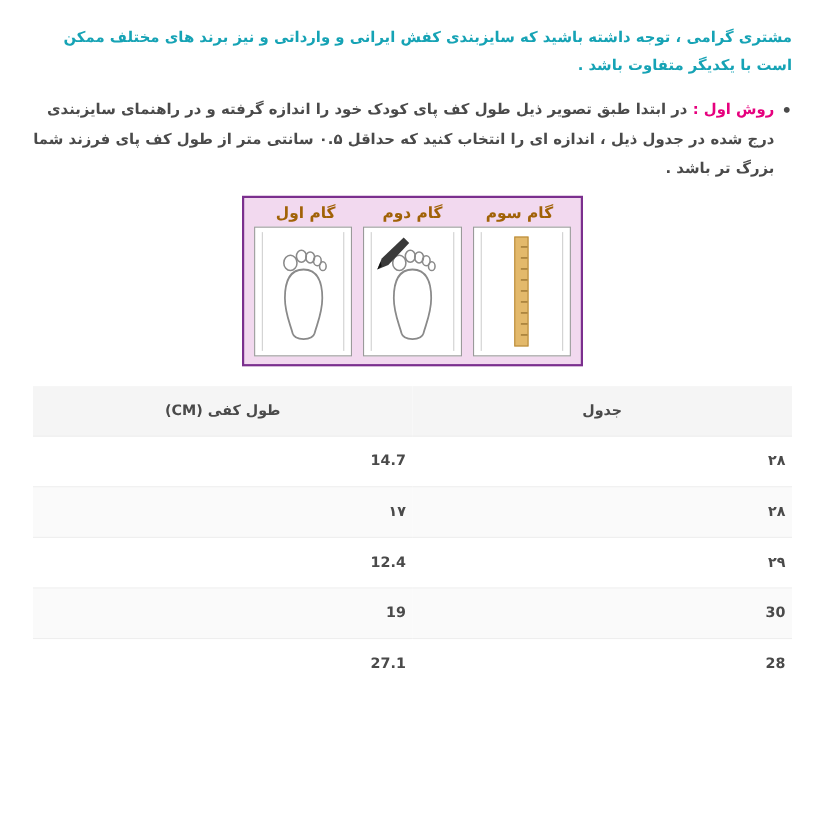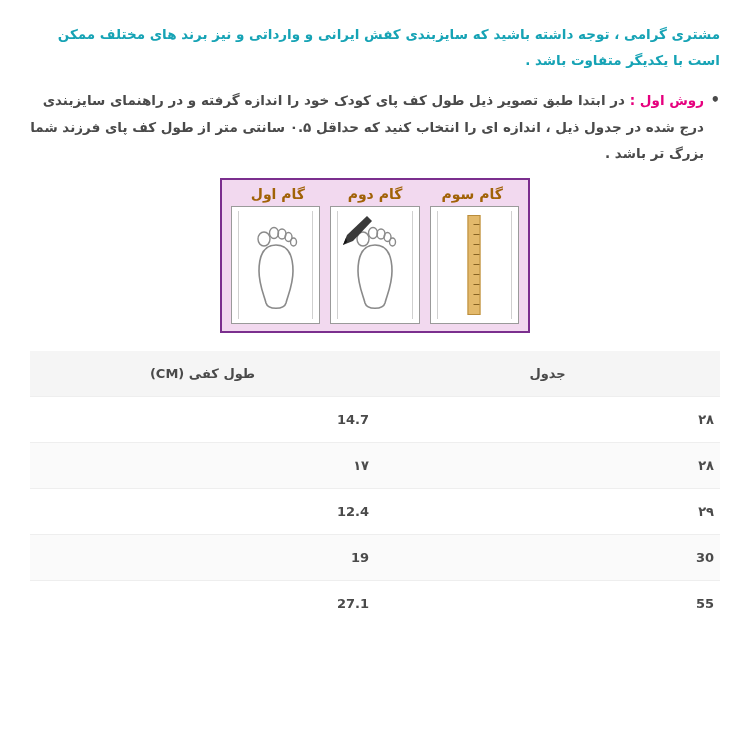--- a/index.html
+++ b/index.html
@@ -263,19 +263,19 @@
       </tr>
       <tr>
         <td>۲۹</td>
         <td>12.4</td>
       </tr>
       <tr>
         <td>30</td>
         <td>19</td>
       </tr>
       <tr>
-        <td>55</td>
+        <td>28</td>
         <td>27.1</td>
       </tr>
     </tbody>
   </table>
 
 </div>
 
 </body></html>

